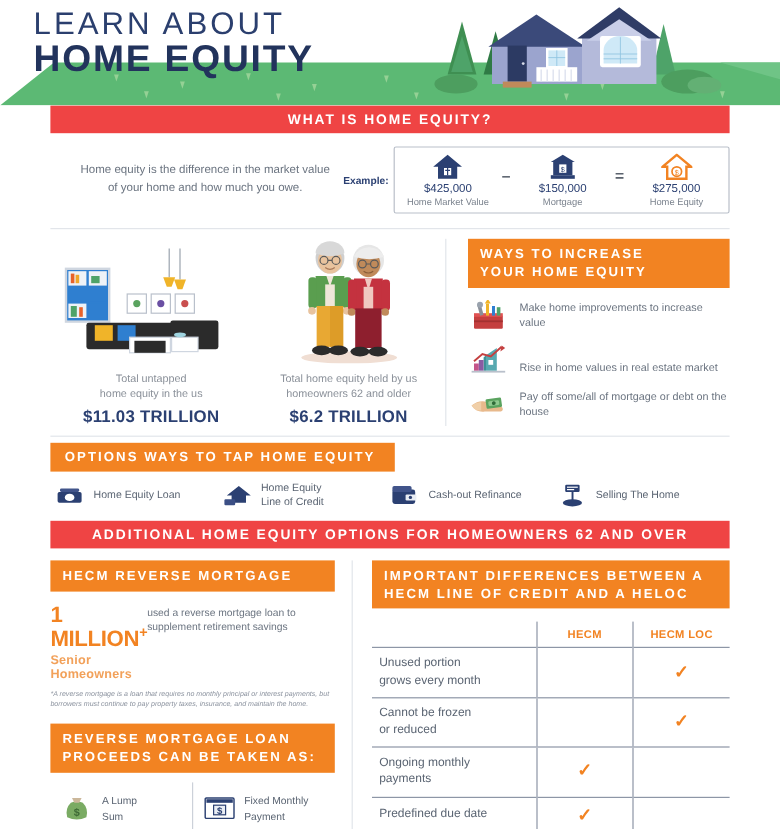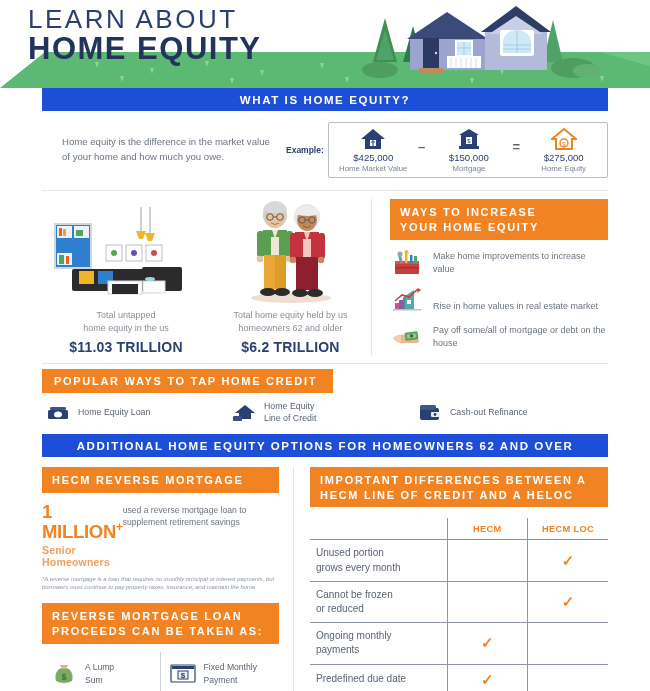--- a/index.html
+++ b/index.html
@@ -22,38 +22,39 @@
   .hero-line2 {
     font-size: 31px; letter-spacing: 1.5px; color:#22335c; font-weight:bold;
     line-height: 1.05;
   }
   .ground {
     position:absolute; left:0; bottom:0; width:100%; height:40px;
   }
 
   
   .banner-navy {
-    background:#1d4ed8; color:#fff; text-align:center;
+    background:#ef4444; color:#fff; text-align:center;
     font-size:11.5px; letter-spacing:1.6px; font-weight:600;
     padding:6px 0 5px;
   }
   .banner-orange {
     background:#f28322; color:#fff;
     font-size:11px; letter-spacing:1.7px; font-weight:600;
     padding:6px 10px 5px;
     line-height:1.35;
   }
 
   .wrap { padding:0 42px; }
 
   
   .sec-what { padding: 11px 0 12px; display:flex; align-items:center; }
   .what-text {
     width:238px; font-size:9.6px; color:#6b7480; line-height:1.55;
     padding-left:20px;
+    text-align:center;
   }
   .example-box {
     flex:1; display:flex; align-items:center; gap:4px;
     margin-left:6px;
   }
   .example-label { font-size:8.5px; font-weight:bold; color:#2b4072; white-space:nowrap; }
   .example-inner {
     flex:1; border:1px solid #b9bfc9; border-radius:2px;
     display:flex; align-items:center; justify-content:space-around;
     padding:5px 6px 4px;
@@ -422,21 +423,21 @@
               <path d="M2 14 q4 -3 8 -3 l0 7 q-5 1 -8 -4z" fill="#f0cfa8"></path>
             </svg>
           </div>
           <div class="way-txt">Pay off some/all of mortgage or debt on the house</div>
         </div>
       </div>
     </div>
     <div class="hr"></div>
 
     <div class="pop-banner-wrap">
-      <div class="banner-orange pop-banner">POPULAR WAYS TO TAP HOME CREDIT</div>
+      <div class="banner-orange pop-banner">OPTIONS WAYS TO TAP HOME EQUITY</div>
     </div>
 
     <div class="pop-row">
       <div class="pop-item">
         <div class="pop-ico">
           <svg width="22" height="16" viewBox="0 0 22 16">
             <rect x="1" y="5" width="20" height="9" rx="1.5" fill="#2b4072"></rect>
             <ellipse cx="11" cy="9.5" rx="4" ry="3" fill="#fff"></ellipse>
             <rect x="3" y="2" width="16" height="3" rx="1.2" fill="#41548a"></rect>
           </svg>
@@ -462,20 +463,32 @@
           <svg width="22" height="18" viewBox="0 0 22 18">
             <rect x="1" y="4" width="19" height="12" rx="2" fill="#2b4072"></rect>
             <rect x="1" y="1" width="16" height="5" rx="1.5" fill="#41548a"></rect>
             <rect x="12" y="8" width="9" height="5" rx="1" fill="#e9edf4"></rect>
             <circle cx="16" cy="10.5" r="1.4" fill="#2b4072"></circle>
           </svg>
         </div>
         <div class="pop-txt">Cash-out Refinance</div>
       </div>
 
+      <div class="pop-item">
+        <div class="pop-ico">
+          <svg width="22" height="20" viewBox="0 0 22 20">
+            <rect x="5" y="1" width="12" height="6" rx="1" fill="#2b4072"></rect>
+            <rect x="6.5" y="2.5" width="9" height="1" fill="#fff"></rect>
+            <rect x="6.5" y="4.5" width="6" height="1" fill="#fff"></rect>
+            <rect x="10.3" y="7" width="1.6" height="8" fill="#2b4072"></rect>
+            <ellipse cx="11" cy="16" rx="8" ry="3" fill="#2b4072"></ellipse>
+          </svg>
+        </div>
+        <div class="pop-txt">Selling The Home</div>
+      </div>
     </div>
 
     <div class="banner-navy">ADDITIONAL HOME EQUITY OPTIONS FOR HOMEOWNERS 62 AND OVER</div>
 
     <div class="two-col">
 
       <div class="col-l">
         <div class="banner-orange">HECM REVERSE MORTGAGE</div>
 
         <div class="million-row">

